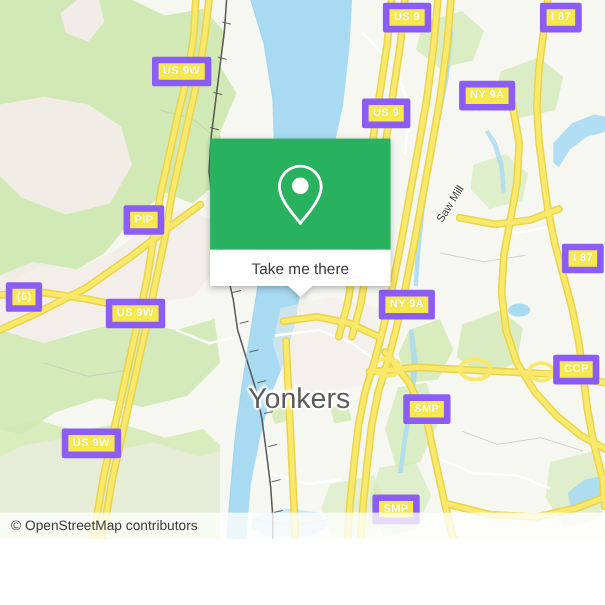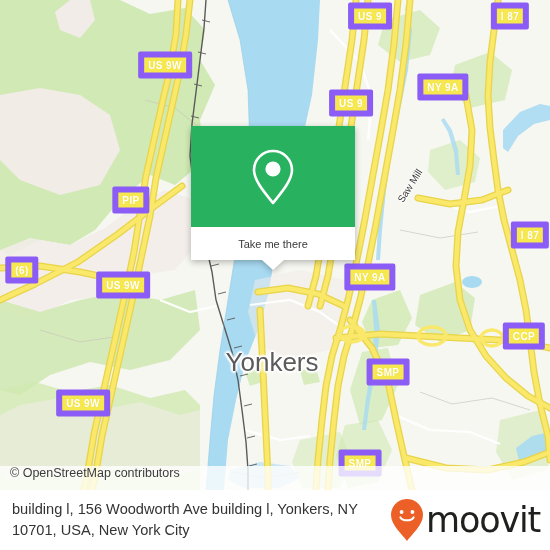--- a/index.html
+++ b/index.html
@@ -101,21 +101,21 @@
   #popup-footer {
     height: 33px;
     background: #ffffff;
     display: flex;
     align-items: center;
     justify-content: center;
     position: relative;
   }
   #popup-label {
     color: #3a3a3a;
-    font-size: 11px;
+    font-size: 14px;
     font-family: "Liberation Sans", sans-serif;
   }
   #popup-tail {
     position: absolute;
     left: 50%;
     bottom: -10px;
     margin-left: -11px;
     width: 0;
     height: 0;
     border-left: 11px solid transparent;
@@ -125,21 +125,21 @@
 
   
   #attribution {
     position: absolute;
     left: 0;
     top: 466px;
     width: 550px;
     height: 24px;
     background: rgba(255,255,255,0.78);
     display: flex;
-    align-items: flex-start;
+    align-items: center;
     z-index: 50;
   }
   #attribution-text {
     padding-left: 10px;
     font-size: 12.5px;
     color: #3c3c3c;
     font-family: "Liberation Sans", sans-serif;
   }
 
   
@@ -400,30 +400,14 @@
         <span id="popup-label">Take me there</span>
         <div id="popup-tail"></div>
       </div>
     </div>
 
     <div id="attribution">
       <span id="attribution-text">© OpenStreetMap contributors</span>
     </div>
   </div>
 
-  <div id="footer">
-    <div id="footer-address">
-      <span>building l, 156 Woodworth Ave building l, Yonkers, NY</span><br>
-      <span>10701, USA, New York City</span>
-    </div>
-    <div id="footer-brand">
-      <svg width="34" height="44" viewBox="0 0 34 44">
-        <path d="M17 1 C8.2 1 1 8.2 1 17 C1 27 12 36 17 43
-                 C22 36 33 27 33 17 C33 8.2 25.8 1 17 1 Z" fill="#ec6027"></path>
-        <circle cx="11.6" cy="14" r="1.9" fill="#ffffff"></circle>
-        <circle cx="22.4" cy="14" r="1.9" fill="#ffffff"></circle>
-        <path d="M10.4 19.4 C12.6 23.2 21.4 23.2 23.6 19.4" stroke="#ffffff" stroke-width="2" fill="none" stroke-linecap="round"></path>
-      </svg>
-      <span id="brand-word">moovit</span>
-    </div>
-  </div>
 
 </div>
 
 </body></html>

